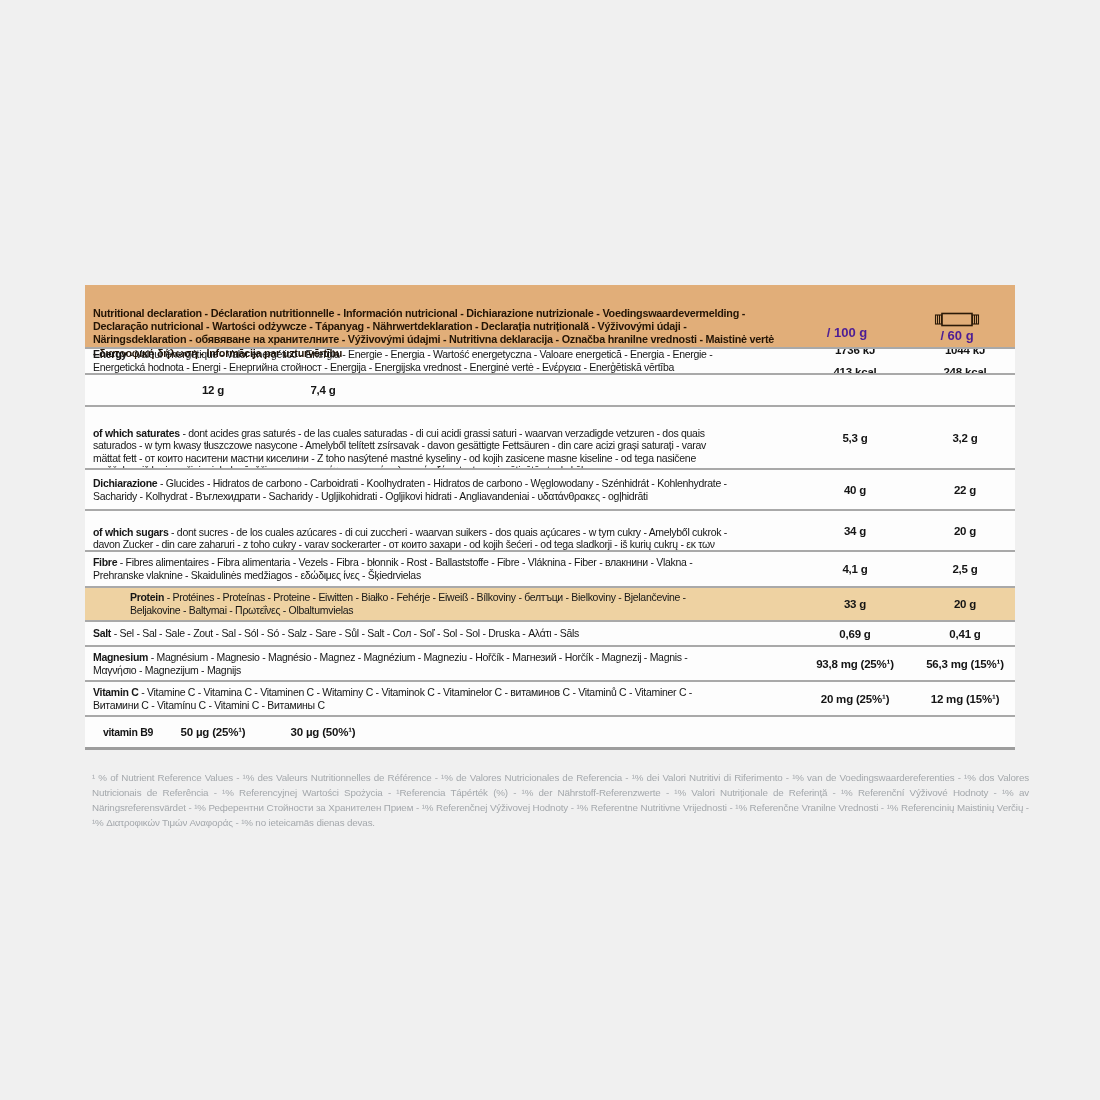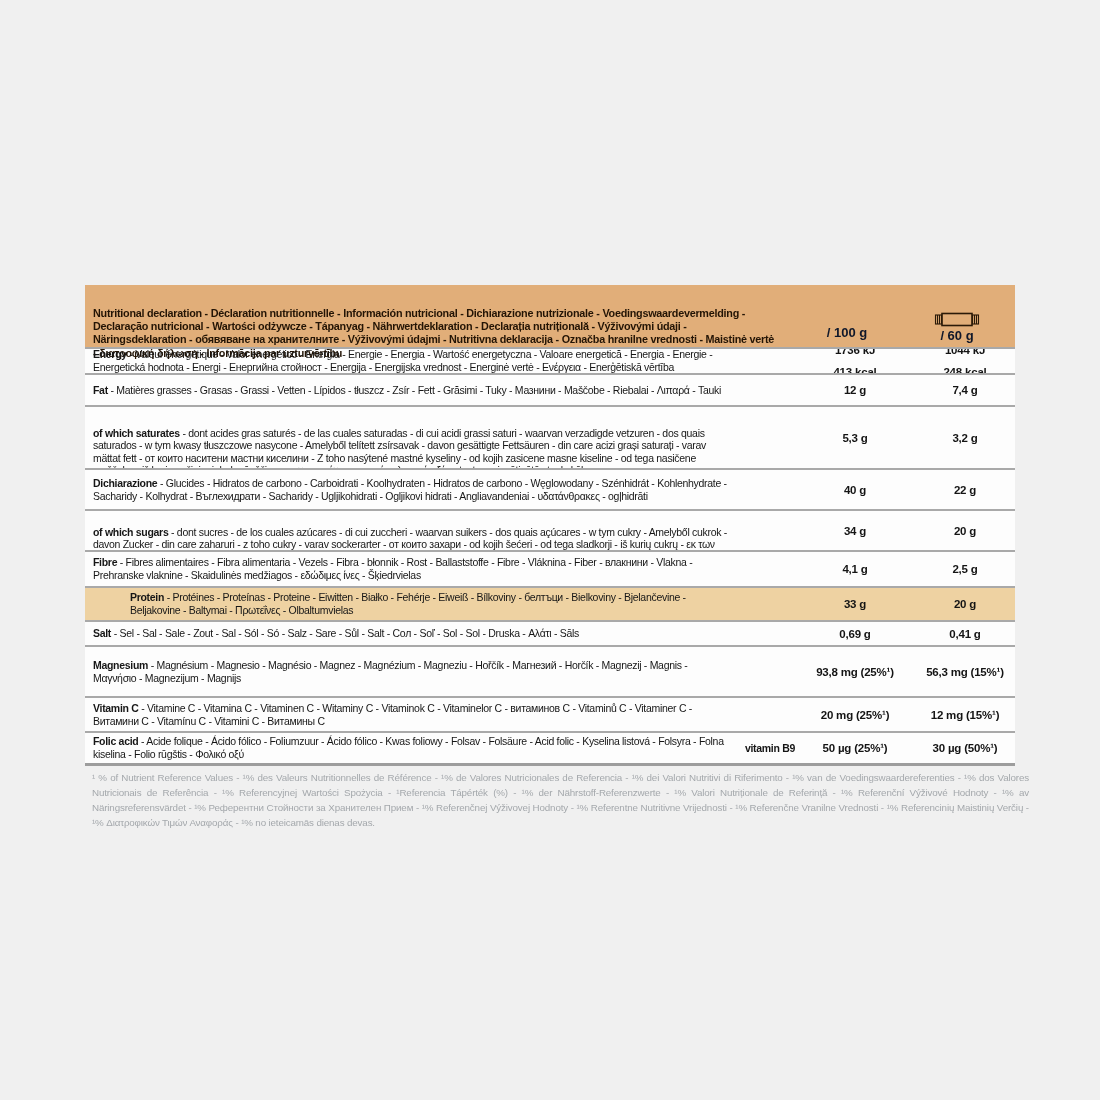--- a/index.html
+++ b/index.html
@@ -27,21 +27,21 @@
   .thead-title{
     flex:1;
     font-size:10.8px;
     font-weight:bold;
     line-height:13.2px;
     letter-spacing:-0.25px;
     padding-right:10px;
   }
   .hcol{
     display:flex;flex-direction:column;align-items:center;justify-content:flex-end;
-    font-weight:bold;font-size:13px;color:#0f172a;
+    font-weight:bold;font-size:13px;color:#4c1d95;
     box-sizing:border-box;
   }
   .hcol1{width:120px;}
   .hcol2{width:100px;justify-content:space-between;padding-top:4px;}
   .hcol-label{padding-bottom:2px;}
   
   .row{
     display:flex;
     align-items:center;
     border-top:2px solid #a9a9a9;
@@ -73,21 +73,21 @@
     text-align:center;
     font-weight:bold;
     font-size:11.5px;
     letter-spacing:-0.2px;
     white-space:pre-line;
     line-height:22px;
   }
   .val.v2{width:100px;}
   
   .r1{height:26px}.r2{height:32px}.r3{height:63px}.r4{height:41px}.r5{height:41px}
-  .r6{height:36px}.r7{height:34px}.r8{height:25px}.r9{height:51px}.r10{height:35px}.r11{height:35px}
+  .r6{height:36px}.r7{height:34px}.r8{height:25px}.r9{height:35px}.r10{height:35px}.r11{height:35px}
   .r3 .lbl,.r5 .lbl{line-height:12.2px;margin-top:28px;}
   
   .footnote{
     position:absolute;left:92px;top:770px;width:937px;
     font-size:9.8px;
     line-height:15px;
     letter-spacing:-0.15px;
     color:#a4a8ac;
     text-align:justify;
   }
@@ -128,21 +128,20 @@
     <div class="row r1">
       <div class="lbl"><span class="lead">Energy</span><span> - Valeur énergétique - Valor energético - Energia - Energie - Energia - Wartość energetyczna - Valoare energetică - Energia - Energie - Energetická hodnota - Energi - Енергийна стойност - Energija - Energijska vrednost - Energinė vertė - Ενέργεια - Enerģētiskā vērtība</span></div>
       <div class="extra"></div>
       <div class="val v1">1736 kJ
 413 kcal</div>
       <div class="val v2">1044 kJ
 248 kcal</div>
     </div>
 
     <div class="row r2">
-      <div class="lbl"><span class="lead">Fat</span><span> - Matières grasses - Grasas - Grassi - Vetten - Lípidos - tłuszcz - Zsír - Fett - Grăsimi - Tuky - Мазнини - Maščobe - Riebalai - Λιπαρά - Tauki</span></div>
       <div class="extra"></div>
       <div class="val v1">12 g</div>
       <div class="val v2">7,4 g</div>
     </div>
 
     <div class="row r3">
       <div class="lbl"><span class="lead">of which saturates</span><span> - dont acides gras saturés - de las cuales saturadas - di cui acidi grassi saturi - waarvan verzadigde vetzuren - dos quais saturados - w tym kwasy tłuszczowe nasycone - Amelyből telített zsírsavak - davon gesättigte Fettsäuren - din care acizi grași saturați - varav mättat fett - от които наситени мастни киселини - Z toho nasýtené mastné kyseliny - od kojih zasicene masne kiseline - od tega nasičene maščobe - iš kurių sočiųjų riebalų rūgščių - εκ των οποίων κορεσμένα λιπαρά οξέα - tostarp piesātinātās taukskābes</span></div>
       <div class="extra"></div>
       <div class="val v1">5,3 g</div>
       <div class="val v2">3,2 g</div>
@@ -191,21 +190,20 @@
     </div>
 
     <div class="row r10">
       <div class="lbl"><span class="lead">Vitamin C</span><span> - Vitamine C - Vitamina C - Vitaminen C - Witaminy C - Vitaminok C - Vitaminelor C - витаминов C - Vitaminů C - Vitaminer C - Витамини C - Vitamínu C - Vitamini C - Витамины C</span></div>
       <div class="extra"></div>
       <div class="val v1">20 mg (25%¹)</div>
       <div class="val v2">12 mg (15%¹)</div>
     </div>
 
     <div class="row r11">
-      <div class="lbl"><span class="lead">Folic acid</span><span> - Acide folique - Ácido fólico - Foliumzuur - Ácido fólico - Kwas foliowy - Folsav - Folsäure - Acid folic - Kyselina listová - Folsyra - Folna kiselina - Folio rūgštis - Φολικό οξύ</span></div>
       <div class="extra">vitamin B9</div>
       <div class="val v1">50 µg (25%¹)</div>
       <div class="val v2">30 µg (50%¹)</div>
     </div>
 
   </div>
 
   <div class="footnote">¹ % of Nutrient Reference Values - ¹% des Valeurs Nutritionnelles de Référence - ¹% de Valores Nutricionales de Referencia - ¹% dei Valori Nutritivi di Riferimento - ¹% van de Voedingswaardereferenties - ¹% dos Valores Nutricionais de Referência - ¹% Referencyjnej Wartości Spożycia - ¹Referencia Tápérték (%) - ¹% der Nährstoff-Referenzwerte - ¹% Valori Nutriționale de Referință - ¹% Referenční Výživové Hodnoty - ¹% av Näringsreferensvärdet - ¹% Референтни Стойности за Хранителен Прием - ¹% Referenčnej Výživovej Hodnoty - ¹% Referentne Nutritivne Vrijednosti - ¹% Referenčne Vranilne Vrednosti - ¹% Referencinių Maistinių Verčių - ¹% Διατροφικών Τιμών Αναφοράς - ¹% no ieteicamās dienas devas.</div>
 
 </div>

